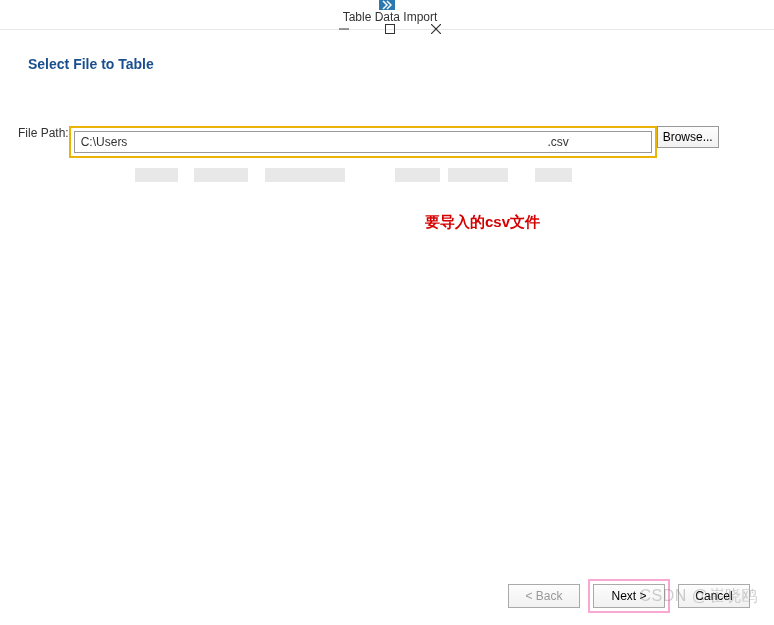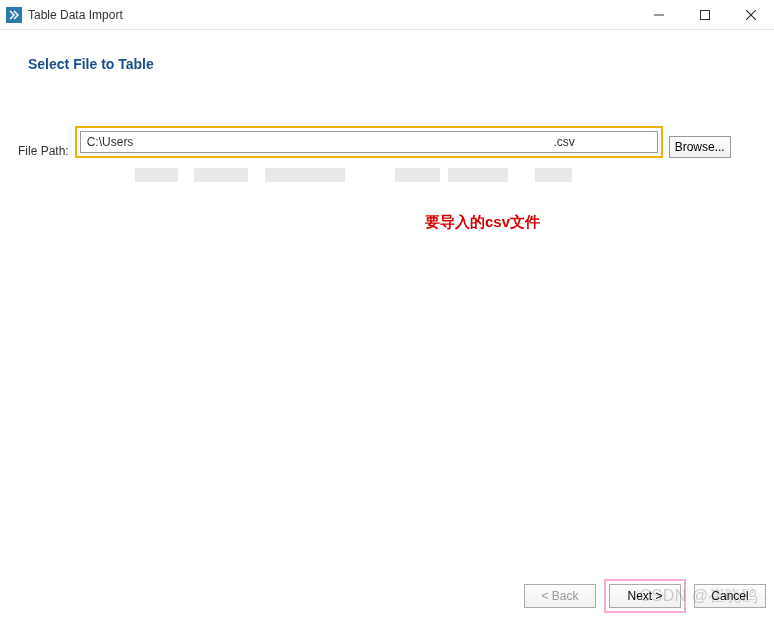--- a/index.html
+++ b/index.html
@@ -16,20 +16,21 @@
       position: relative;
       overflow: hidden;
     }
     .titlebar {
       height: 30px;
       background: #fff;
       border-bottom: 1px solid #e8e8e8;
       display: flex;
       align-items: center;
       padding: 0 0 0 6px;
+      flex-direction: column;
     }
     .titlebar-icon {
       width: 16px;
       height: 16px;
       background: #2a7ab0;
       margin-right: 6px;
       display: flex;
       align-items: center;
       justify-content: center;
     }
@@ -68,22 +69,21 @@
     .description {
       font-size: 12px;
       color: #000;
       font-weight: bold;
       line-height: 1.4;
       margin-bottom: 16px;
       margin-left: -6px;
     }
     .file-row {
       display: flex;
-      align-items: flex-end;
-      gap: 6px;
+      align-items: flex-start;
       margin-left: -10px;
     }
     .file-label {
       font-size: 12px;
       color: #333;
       white-space: nowrap;
     }
     .file-input-wrapper {
       border: 2px solid #eab308;
       padding: 3px;
@@ -118,21 +118,21 @@
       font-weight: bold;
     }
     .redacted {
       position: absolute;
       background: #e8e8e8;
       height: 14px;
     }
     .button-bar {
       position: absolute;
       bottom: 12px;
-      right: 8px;
+      right: 24px;
       display: flex;
       gap: 8px;
       align-items: center;
     }
     .wizard-btn {
       width: 72px;
       height: 24px;
       border: 1px solid #aaa;
       background: linear-gradient(#fdfdfd, #f1f1f1);
       font-size: 12px;

